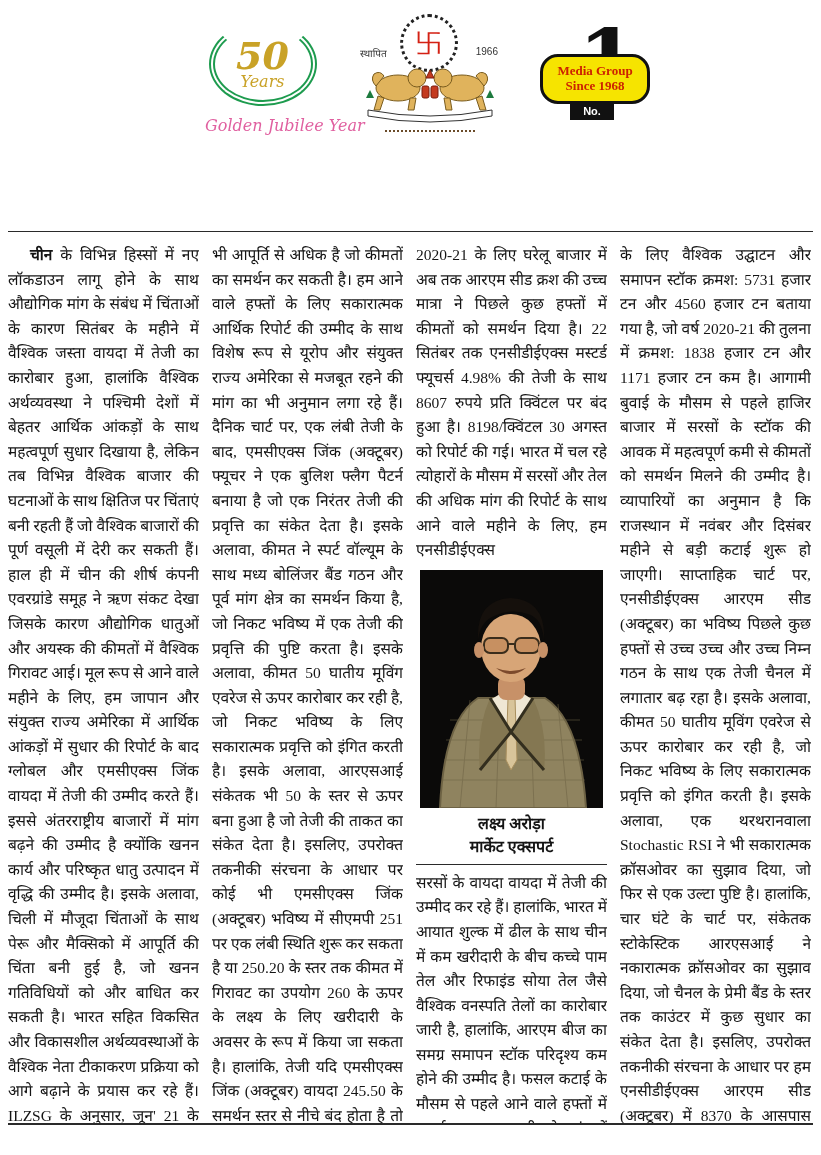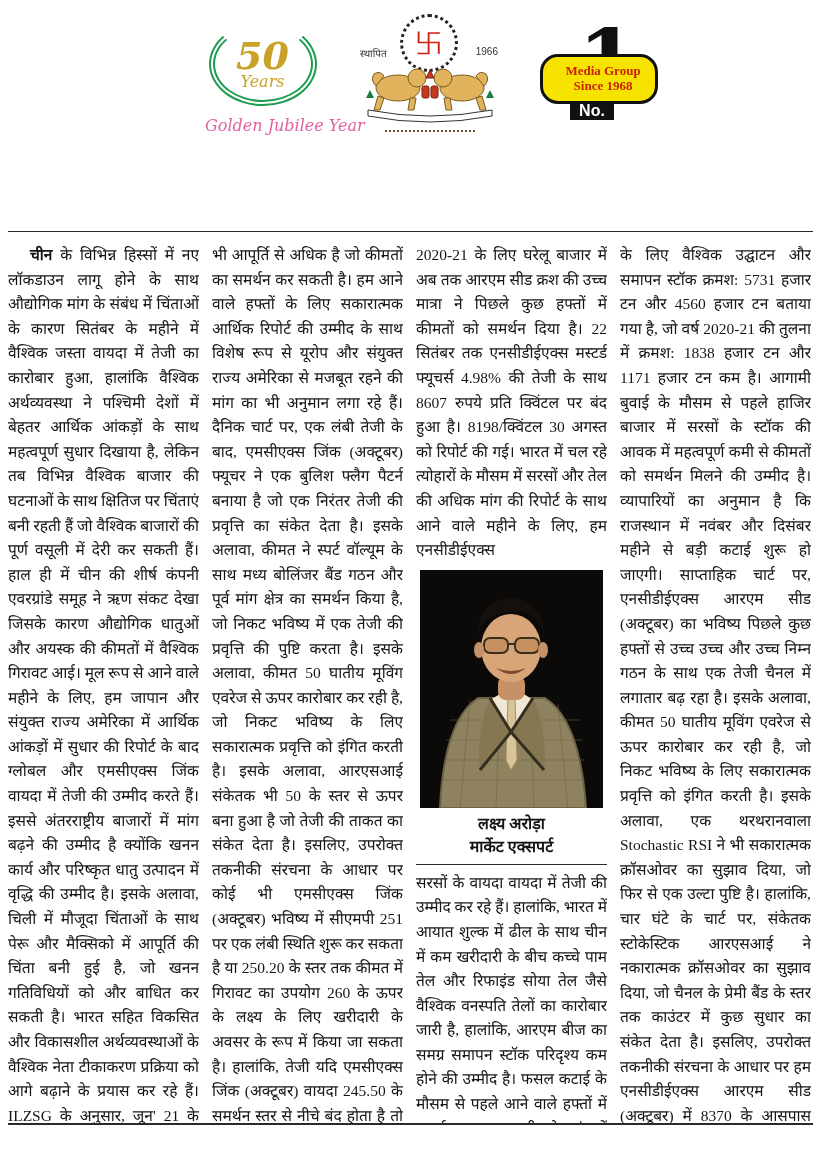--- a/index.html
+++ b/index.html
@@ -58,30 +58,29 @@
   .media-badge .one{
     position:absolute;left:38px;top:0;
     font-family:"DejaVu Serif", serif;font-weight:bold;
     font-size:86px;line-height:0.95;color:#111;
   }
   .media-badge .pill{
     position:absolute;left:0px;top:34px;width:104px;height:44px;
     background:#f6e400;border:3px solid #111;border-radius:18px;
     display:flex;flex-direction:column;align-items:center;justify-content:center;
     text-align:center;
-    padding-left:8px;
   }
   .media-badge .pill div{
     font-family:"Liberation Serif", serif;font-size:13px;font-weight:bold;
     color:#cc2200;line-height:1.15;white-space:nowrap;
   }
   .media-badge .no-tab{
     position:absolute;left:30px;top:82px;width:44px;height:18px;
     background:#111;color:#fff;text-align:center;
-    font-family:"Liberation Sans",sans-serif;font-weight:bold;font-size:16px;line-height:18px;
+    font-family:"Liberation Sans",sans-serif;font-weight:bold;font-size:11px;line-height:18px;
   }
   
   .masthead{
     position:absolute;left:0;top:92px;width:100%;height:132px;
     overflow:hidden;
   }
   .masthead .title{
     font-family:"DejaVu Sans", sans-serif;
     font-weight:bold;
     font-size:112px;line-height:120px;

